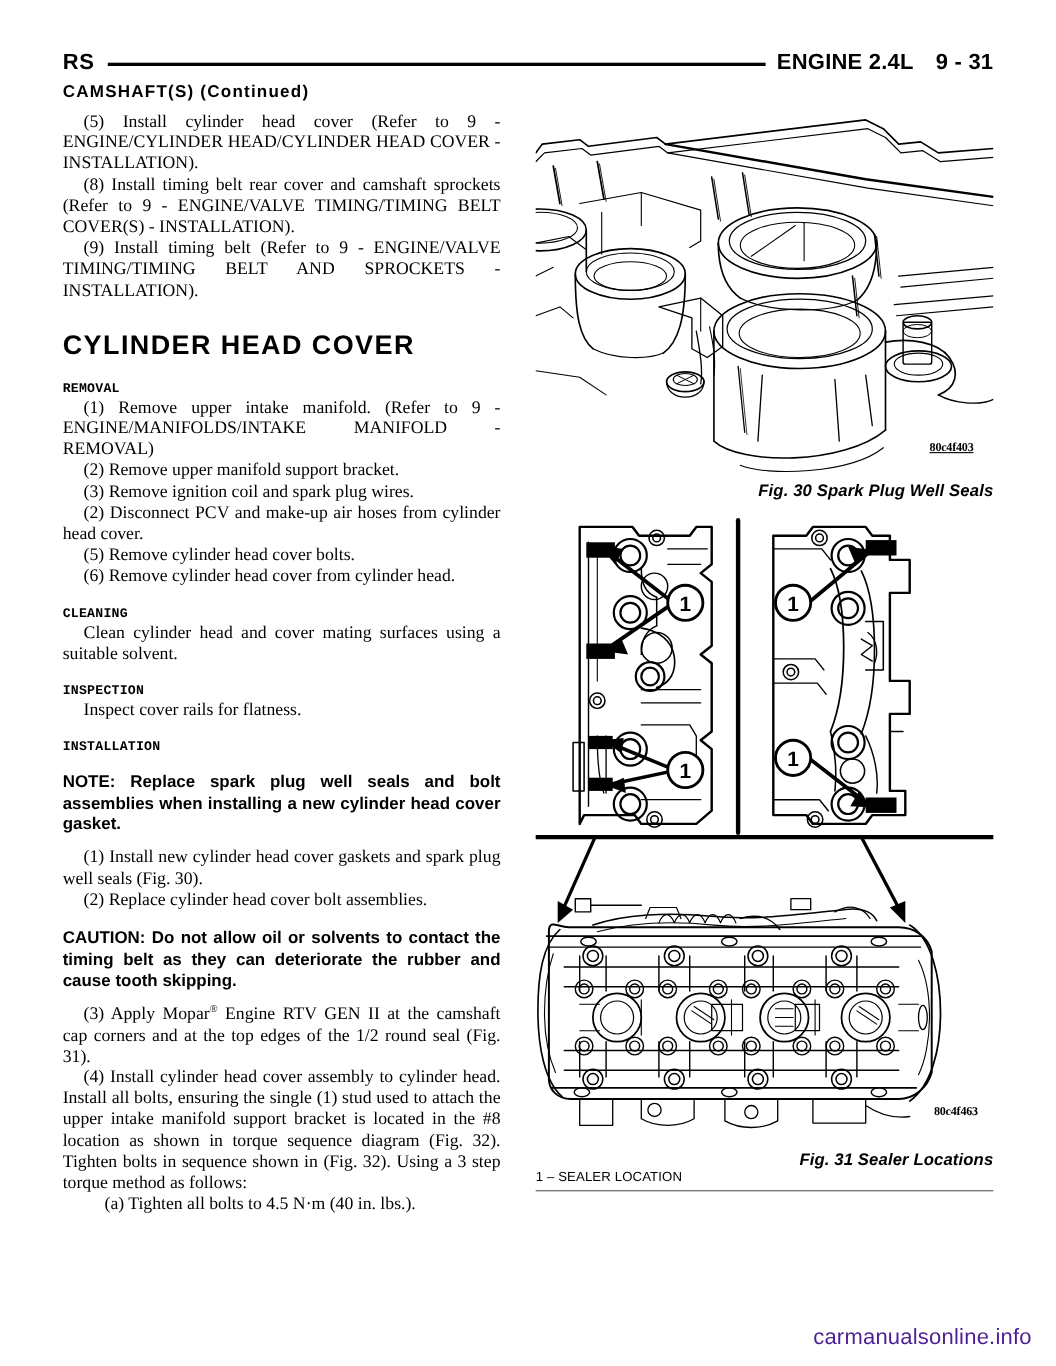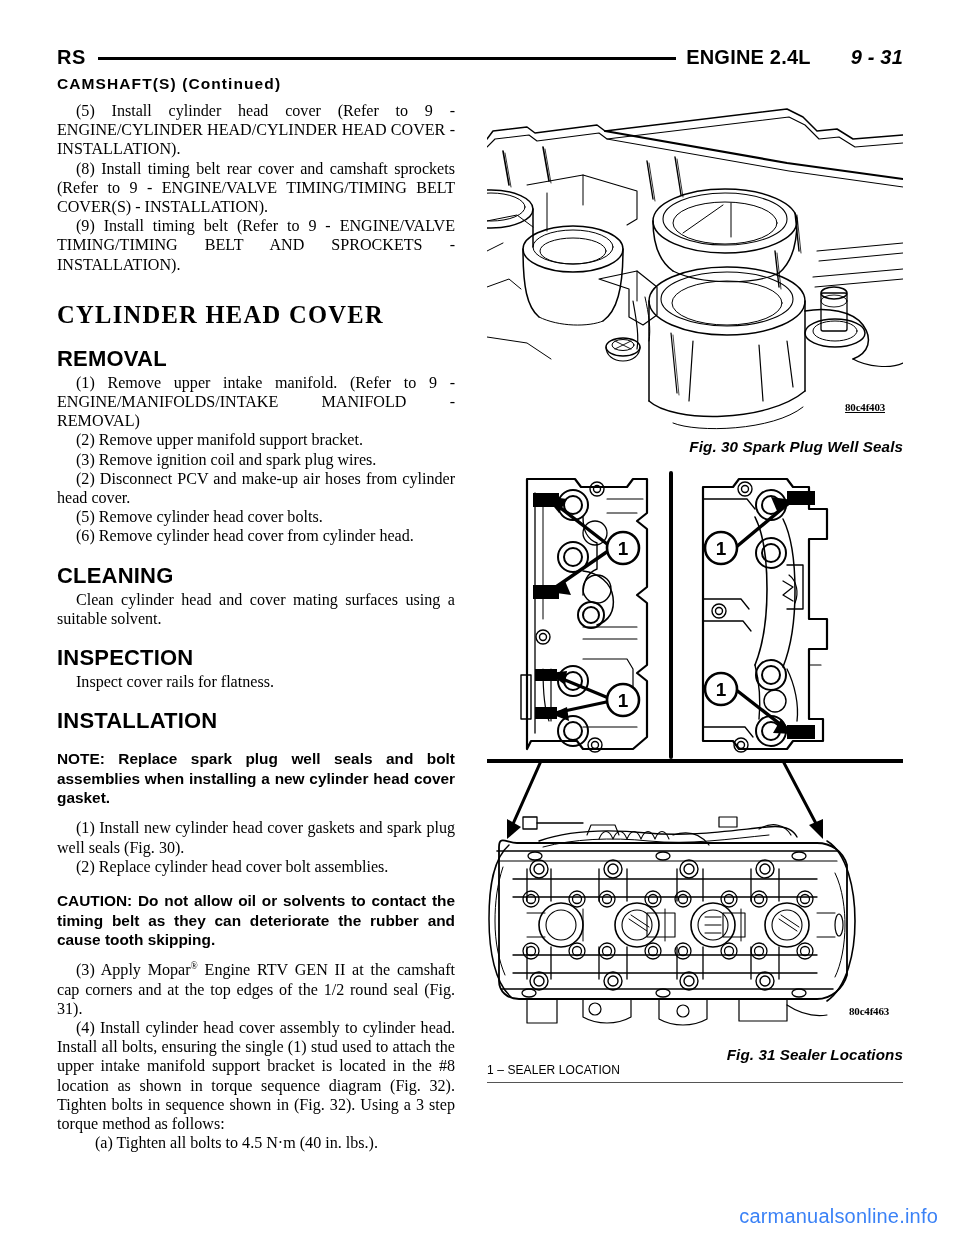--- a/index.html
+++ b/index.html
@@ -46,23 +46,22 @@
     font-weight: bold;
     font-size: 20px;
     white-space: nowrap;
     letter-spacing: 0.2px;
   }
   .hdr-page {
     font-family: "Liberation Sans Narrow", "Liberation Sans", sans-serif;
     font-weight: bold;
     font-size: 20px;
     white-space: nowrap;
-    margin-left: 40px;
+    margin-left: 20px;
     letter-spacing: 0.2px;
-    font-style: italic;
   }
 
   #continued-head {
     position: absolute;
     left: 57px;
     top: 75px;
     font-family: "Liberation Sans Narrow", "Liberation Sans", sans-serif;
     font-weight: bold;
     font-size: 15.5px;
     letter-spacing: 1.1px;
@@ -90,30 +89,30 @@
     text-align: justify;
     text-indent: 19px;
     hyphens: none;
   }
   p.body.sub {
     text-indent: 38px;
   }
 
   h1.major {
     margin: 27px 0 0 0;
-    font-family: Liberation Serif, serif;
+    font-family: Liberation Sans, sans-serif;
     font-weight: bold;
     font-size: 24.5px;
     letter-spacing: 1.3px;
   }
   h2.minor {
     margin: 17px 0 1px 0;
-    font-family: Liberation Sans, sans-serif;
-    font-weight: bold;
-    font-size: 22px;
+    font-family: Liberation Mono, monospace;
+    font-weight: bold;
+    font-size: 12px;
     letter-spacing: 0.2px;
   }
   p.admon {
     margin: 15px 0 0 0;
     font-family: "Liberation Sans Narrow", "Liberation Sans", sans-serif;
     font-weight: bold;
     font-size: 15.4px;
     line-height: 19.4px;
     text-align: justify;
     text-indent: 0;
@@ -159,21 +158,21 @@
   #fig30-art { width: 416px; height: 330px; display: block; }
   #fig31-art { width: 416px; height: 570px; display: block; }
 
   
   #watermark {
     position: absolute;
     right: 22px;
     bottom: 14px;
     font-family: "Liberation Sans", sans-serif;
     font-size: 20px;
-    color: #3b82f6;
+    color: #4c1d95;
     letter-spacing: 0.2px;
   }
 </style>
 </head>
 <body>
 
 <div id="page-header">
   <span class="hdr-code">RS</span>
   <span class="hdr-rule"></span>
   <span class="hdr-title">ENGINE 2.4L</span>

